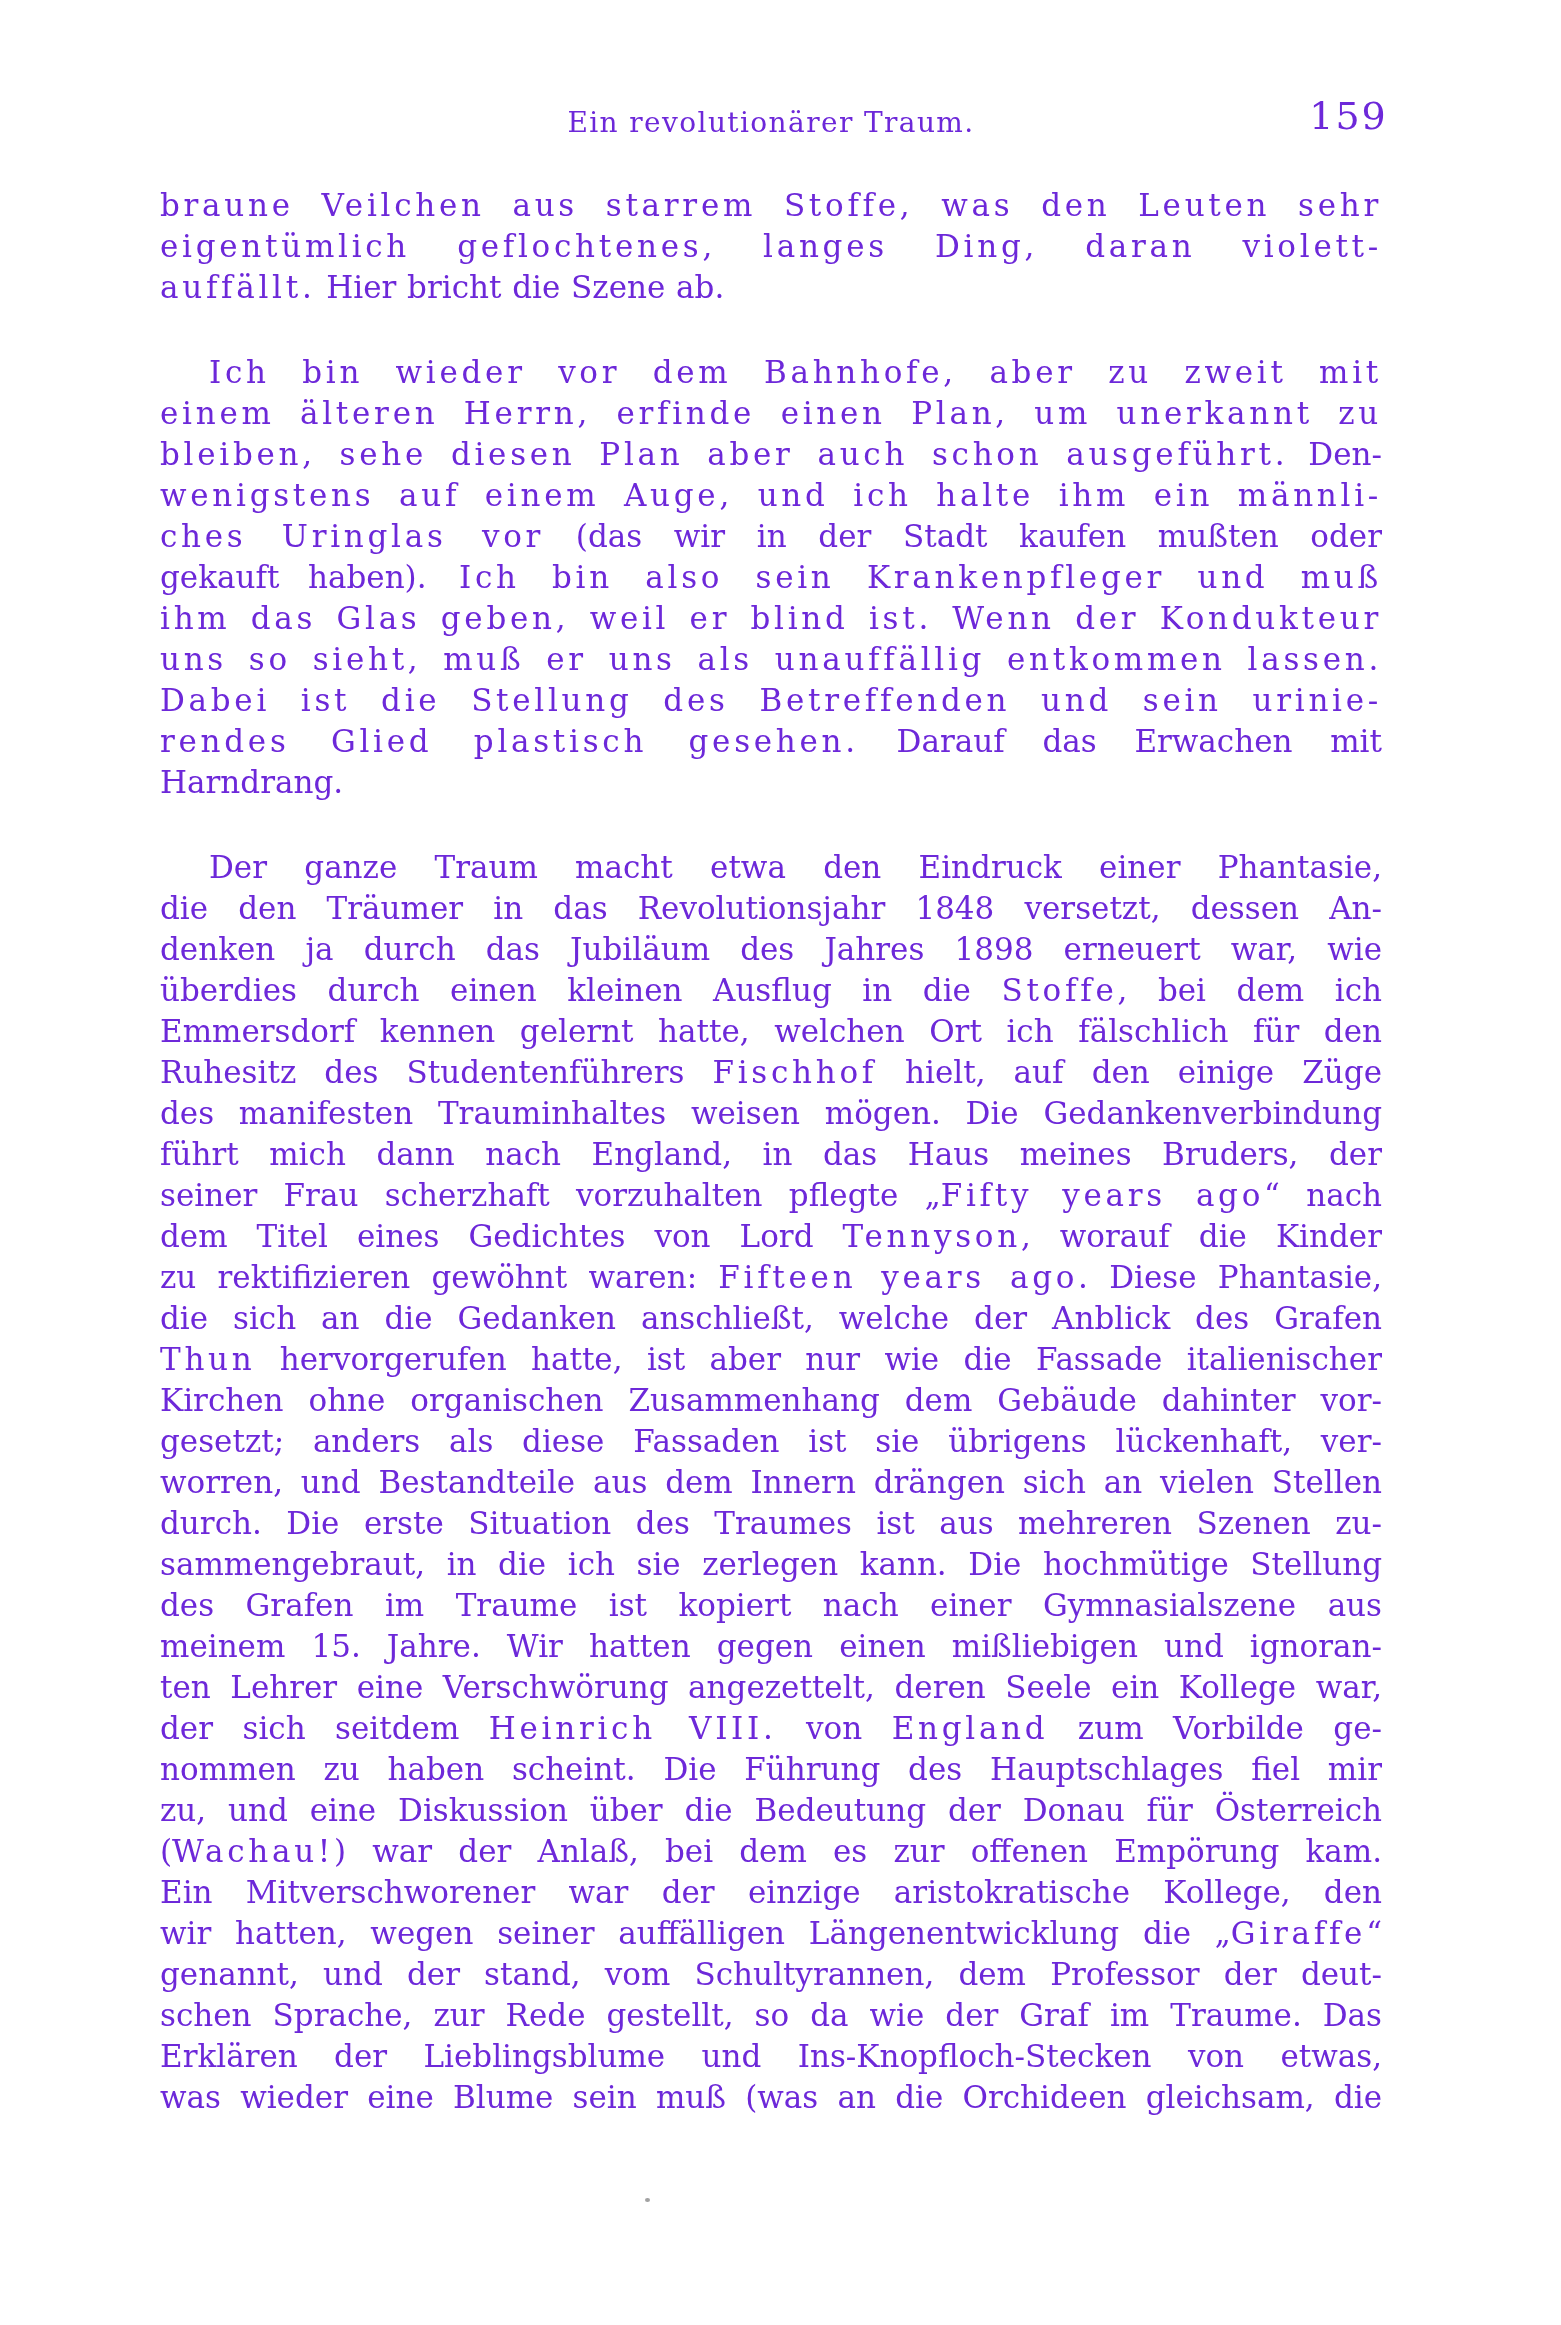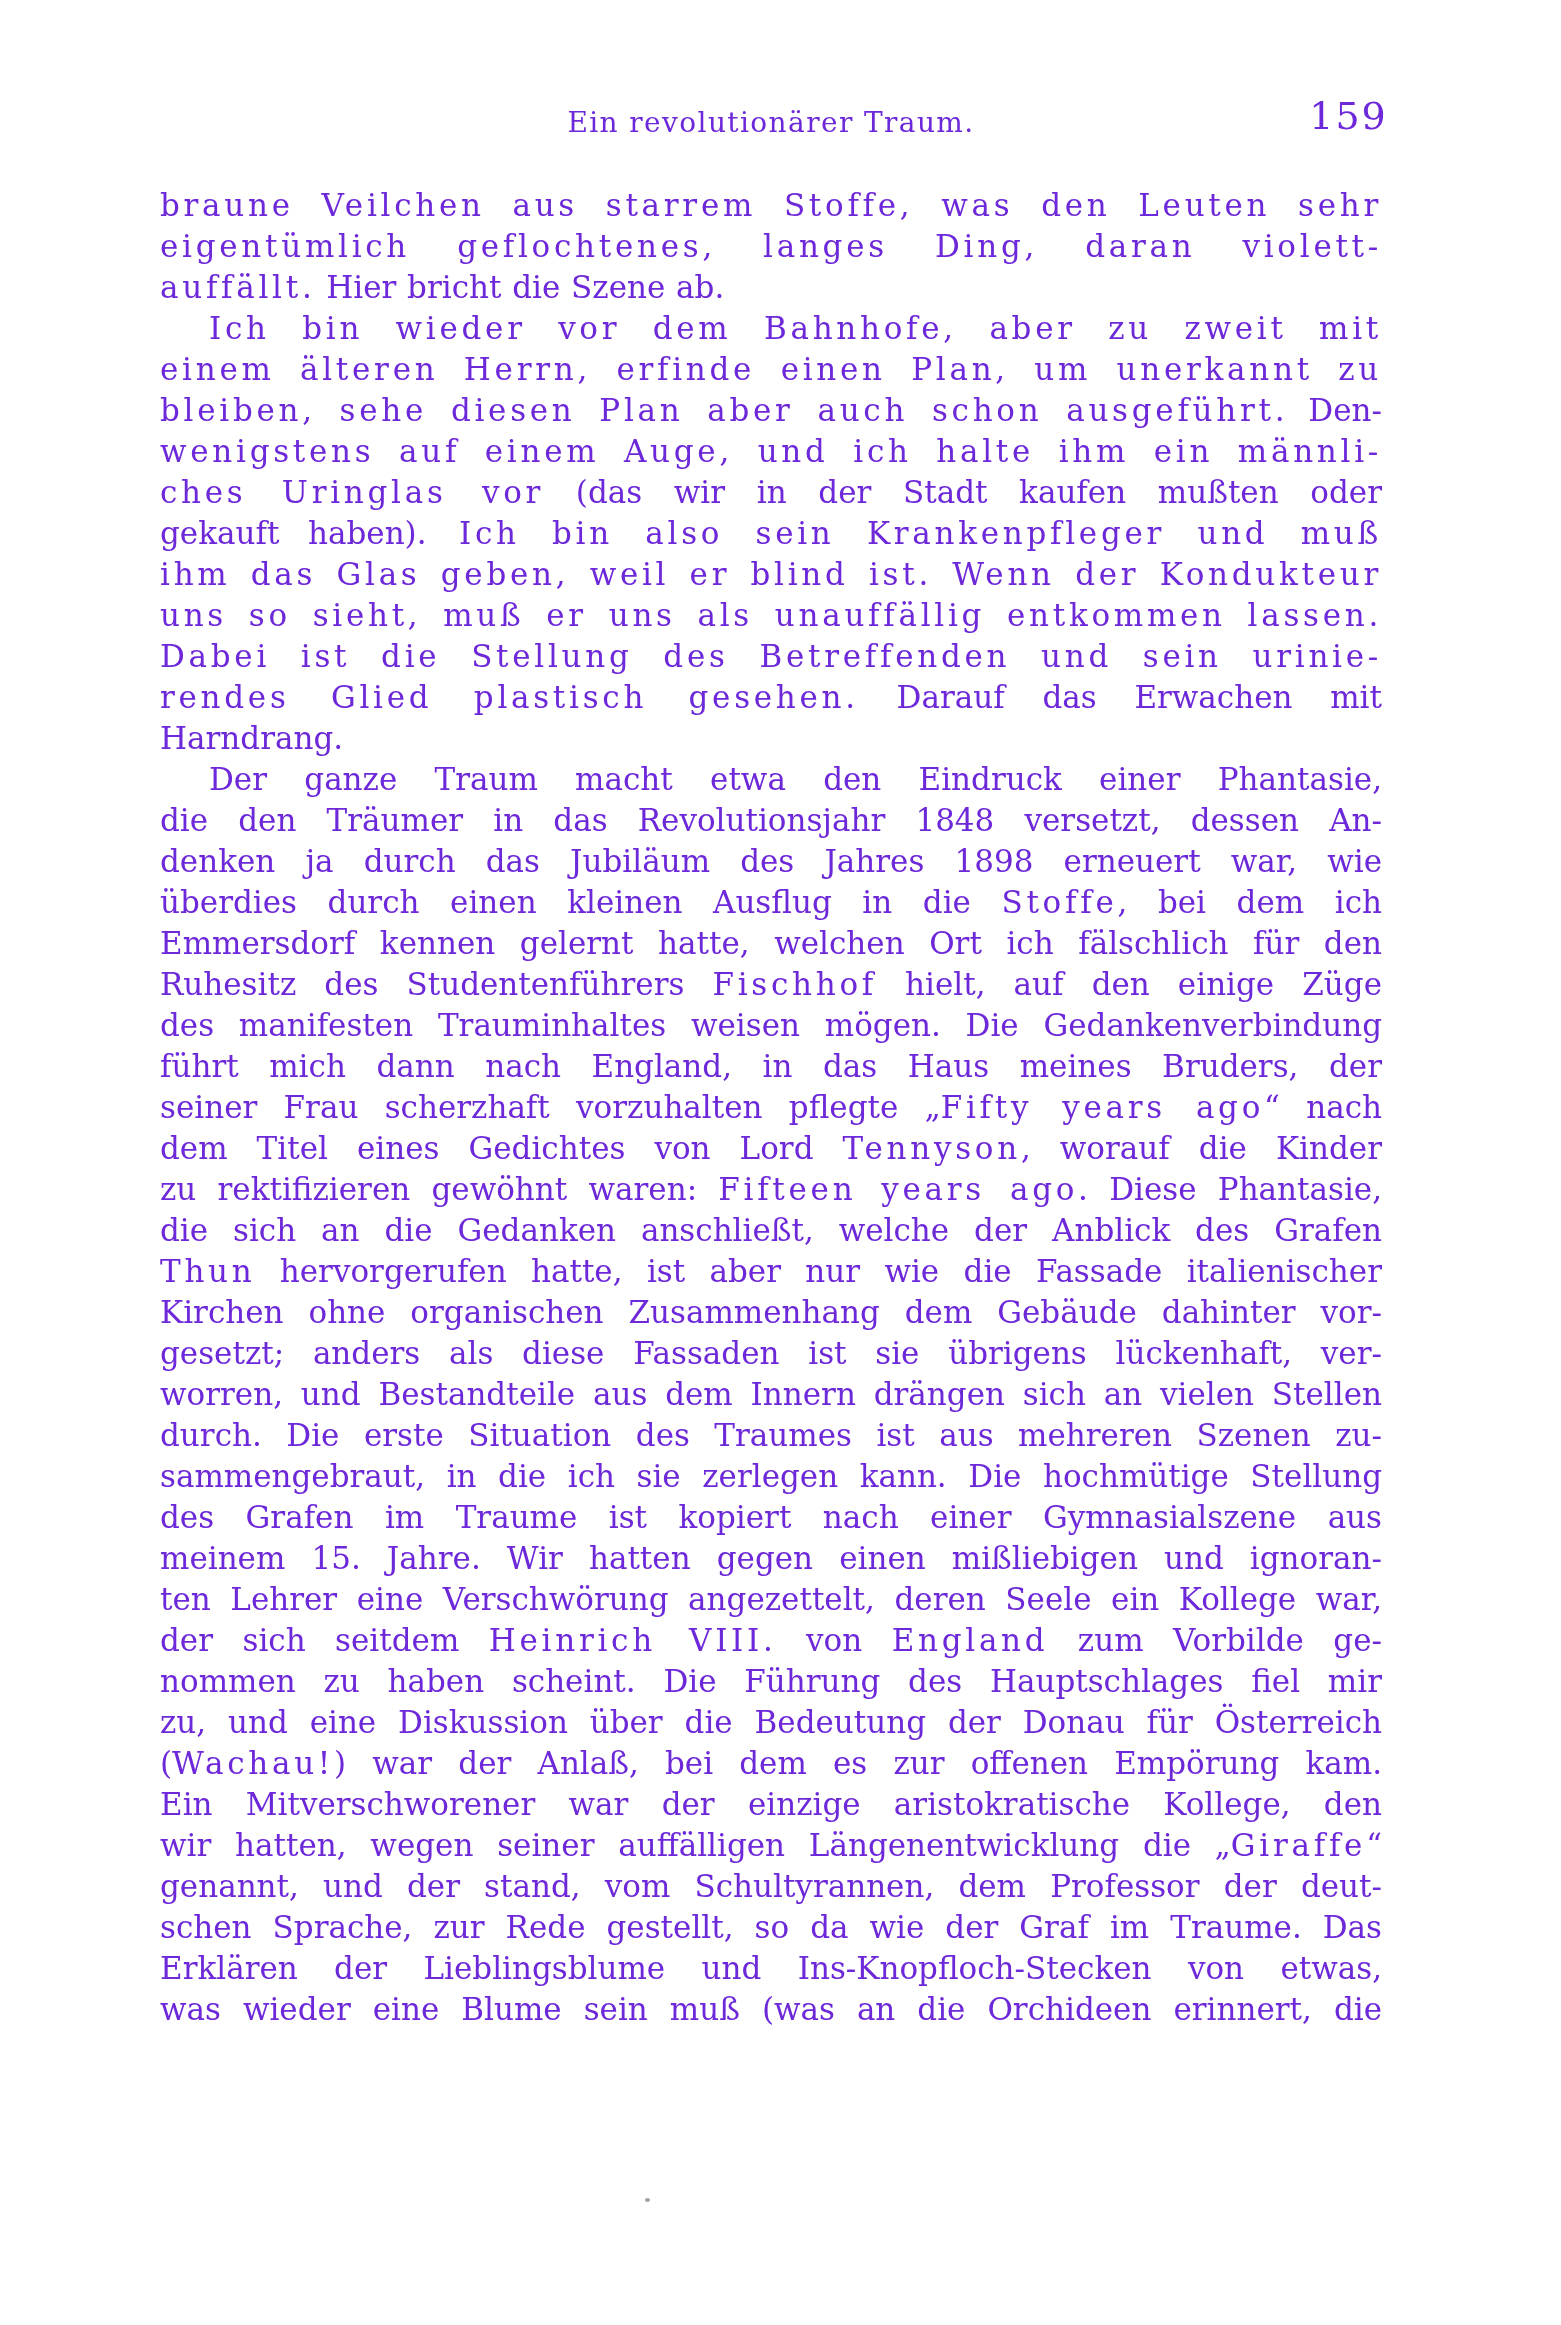--- a/index.html
+++ b/index.html
@@ -54,20 +54,21 @@
     text-align: justify;
     text-align-last: justify;
     overflow: hidden;
     word-spacing: 0.9px;
   }
   .line.plast {
     text-align-last: left;
   }
   .line.indent {
     text-indent: 49px;
+    margin-top: 44px;
   }
   .sp {
     letter-spacing: 0.12em;
   }
   .nm {
     letter-spacing: 0;
   }
   .speck {
     position: absolute;
     width: 4.7px;
@@ -124,18 +125,18 @@
       <div class="line"><span class="nm">ten Lehrer eine Verschwörung angezettelt, deren Seele ein Kollege war,</span></div>
       <div class="line"><span class="nm">der sich seitdem </span><span class="sp">Heinrich VIII.</span><span class="nm"> von </span><span class="sp">England</span><span class="nm"> zum Vorbilde ge-</span></div>
       <div class="line"><span class="nm">nommen zu haben scheint. Die Führung des Hauptschlages fiel mir</span></div>
       <div class="line"><span class="nm">zu, und eine Diskussion über die Bedeutung der Donau für Österreich</span></div>
       <div class="line"><span class="nm">(</span><span class="sp">Wachau!</span><span class="nm">) war der Anlaß, bei dem es zur offenen Empörung kam.</span></div>
       <div class="line"><span class="nm">Ein Mitverschworener war der einzige aristokratische Kollege, den</span></div>
       <div class="line"><span class="nm">wir hatten, wegen seiner auffälligen Längenentwicklung die „</span><span class="sp">Giraffe</span><span class="nm">“</span></div>
       <div class="line"><span class="nm">genannt, und der stand, vom Schultyrannen, dem Professor der deut-</span></div>
       <div class="line"><span class="nm">schen Sprache, zur Rede gestellt, so da wie der Graf im Traume. Das</span></div>
       <div class="line"><span class="nm">Erklären der Lieblingsblume und Ins-Knopfloch-Stecken von etwas,</span></div>
-      <div class="line"><span class="nm">was wieder eine Blume sein muß (was an die Orchideen erinnert, die</span></div>
+      <div class="line"><span class="nm">was wieder eine Blume sein muß (was an die Orchideen gleichsam, die</span></div>
     </div>
 
   <div class="speck" style="left:645px; top:2198px;"></div>
 </div>
 
 
 </body></html>

